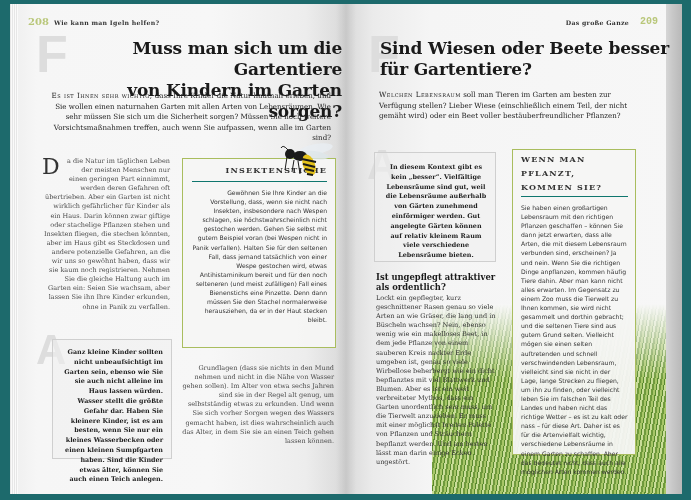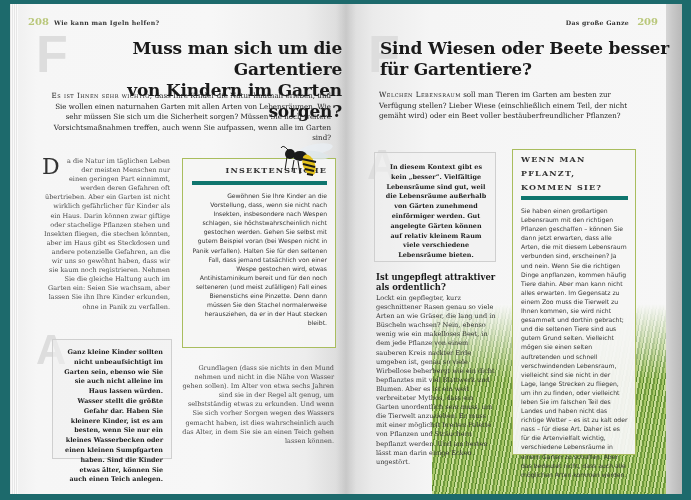--- a/index.html
+++ b/index.html
@@ -60,21 +60,21 @@
   .answer-box {
     position: absolute; border: 1px solid #cfcfcf; background: rgba(240,240,240,0.6);
     font-size: 6.4px; line-height: 9.8px; color: #222; font-weight: bold;
   }
   .sidebar-box {
     position: absolute; border: 1.5px solid #a9bd5e; background: rgba(246,246,244,0.95);
     font-family: "DejaVu Sans", sans-serif; font-size: 6.1px; line-height: 9.1px; color: #333;
   }
   .sidebar-title {
     font-family: "DejaVu Serif", serif; font-weight: bold; letter-spacing: 1.2px; color: #333;
-    font-size: 8px; line-height: 18px; border-bottom: 4px solid #0f766e; margin-bottom: 6px; padding-bottom: 2px;
+    font-size: 8px; line-height: 18px; border-bottom: 1px solid #0f766e; margin-bottom: 6px; padding-bottom: 2px;
   }
   .subhead {
     position: absolute; font-weight: bold; color: #1a1a1a; font-size: 8.4px; line-height: 9.5px;
   }
   .wasp { position: absolute; }
   .grass {
     position: absolute; left: 420px; top: 300px; width: 252px; height: 190px;
     background:
       linear-gradient(to bottom, rgba(247,247,247,1) 0%, rgba(247,247,247,0) 40%),
       repeating-linear-gradient(100deg, #6f9a3c 0 2px, #a7c667 2px 4px, #5a8a2e 4px 5px, #c9dd98 5px 7px);
@@ -126,21 +126,21 @@
     </svg>
 
     <div class="body-text" style="left:172px; top:360px; width:152px;">Grundlagen (dass sie nichts in den Mund nehmen und nicht in die Nähe von Wasser gehen sollen). Im Alter von etwa sechs Jahren sind sie in der Regel alt genug, um selbstständig etwas zu erkunden. Und wenn Sie sich vorher Sorgen wegen des Wassers gemacht haben, ist dies wahrscheinlich auch das Alter, in dem Sie sie an einen Teich gehen lassen können.</div>
   </div>
 
   <div class="page page-right">
     <div class="grass" style="left:86px; top:300px; width:250px; height:190px;"></div>
     <div class="page-edge-right"></div>
 
     <div class="running-head" style="right:53px;">Das große Ganze</div>
-    <div class="page-num" style="right:24px;">209</div>
+    <div class="page-num" style="right:24px;font-family:Liberation Mono, monospace;">209</div>
 
     <div class="big-letter" style="left:22px; top:24px; font-size:52px;">F</div>
     <div class="title" style="left:34px; top:34px; width:290px;">
       <div>Sind Wiesen oder Beete besser</div>
       <div>für Gartentiere?</div>
     </div>
 
     <div class="lead" style="left:33px; top:86px; width:250px;">
       <span class="smallcaps">Welchen Lebensraum</span><span> soll man Tieren im Garten am besten zur Verfügung stellen? Lieber Wiese (einschließlich einem Teil, der nicht gemäht wird) oder ein Beet voller bestäuberfreundlicher Pflanzen?</span>
     </div>

